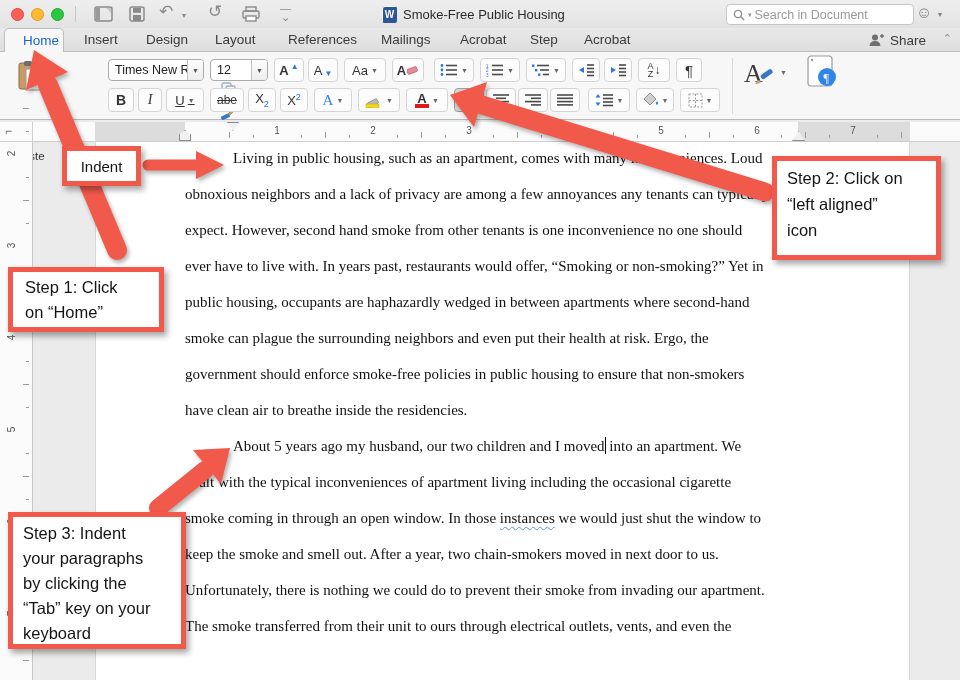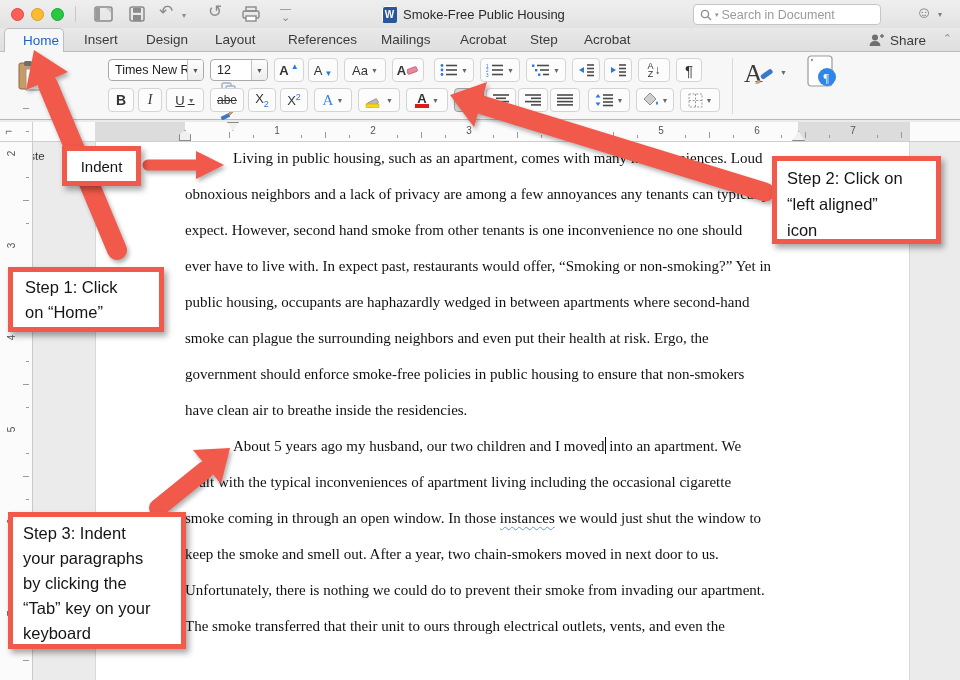--- a/index.html
+++ b/index.html
@@ -13,21 +13,21 @@
   #light-close{ left:11px; background:#ff5f57; border:1px solid #e0443e;}
   #light-min  { left:31px; background:#febc2e; border:1px solid #d89b23;}
   #light-zoom { left:51px; background:#28c840; border:1px solid #1ea433;}
   .tb-sep { position:absolute; top:6px; width:1px; height:16px; background:#c9c9c9; }
   .tb-ic { position:absolute; top:5px; color:#8a8a8a; font-size:15px; line-height:18px; cursor:default; }
   .tb-ic svg { display:block; }
   .mini-caret { font-size:8px; color:#8a8a8a; position:absolute; top:11px; }
   #doc-title-wrap { position:absolute; left:382px; top:5px; height:18px; display:flex; align-items:center; gap:6px; }
   #word-icon { width:15px; height:17px; background:#2b579a; border-radius:2px; color:#fff; font-size:10px; font-weight:bold; display:flex; align-items:center; justify-content:center; box-shadow:1px 1px 0 #fff inset; }
   #doc-title { font-size:13px; color:#2b2b2b; }
-  #search-box { position:absolute; left:693px; top:4px; width:188px; height:21px; background:#fff; border:1px solid #c6c6c6; border-radius:4px; display:flex; align-items:center; padding:0 6px; gap:3px; }
+  #search-box { position:absolute; left:726px; top:4px; width:188px; height:21px; background:#fff; border:1px solid #c6c6c6; border-radius:4px; display:flex; align-items:center; padding:0 6px; gap:3px; }
   #search-box input { border:none; outline:none; font-size:12.5px; color:#444; width:140px; font-family:inherit; background:transparent; }
   #search-box input::placeholder { color:#9a9a9a; }
   #smiley { position:absolute; left:916px; top:4px; font-size:16px; color:#7d7d7d; }
   #smiley-caret { position:absolute; left:938px; top:10px; font-size:8px; color:#7d7d7d; }
 
   
   #tabrow { position:absolute; left:0; top:28px; width:960px; height:24px; background:linear-gradient(#e9e9e9,#dedede); border-bottom:1px solid #bdbdbd; }
   .tab { position:absolute; top:0; height:24px; line-height:24px; font-size:13.5px; color:#3a3a3a; padding:0 4px; cursor:default; }
   #tab-home { left:4px; width:60px; top:0; height:25px; background:#f7f7f7; border:1px solid #bdbdbd; border-bottom:none; border-radius:5px 5px 0 0; color:#1d63c9; text-align:right; }
   #share-group { position:absolute; right:34px; top:0; height:24px; display:flex; align-items:center; gap:5px; color:#3a3a3a; font-size:13.5px; }
@@ -67,21 +67,21 @@
   .doc-line { height:36px; line-height:36px; white-space:nowrap; font-family:"Liberation Serif","DejaVu Serif",serif; font-size:15px; color:#111; }
   .doc-line.first { padding-left:48px; }
   .squiggly { text-decoration:underline wavy #5b9bd5 1px; text-underline-offset:3px; }
   .caret { display:inline-block; width:1px; height:17px; background:#000; vertical-align:-3px; }
 
   
   #arrow-layer { position:absolute; inset:0; width:960px; height:680px; pointer-events:none; z-index:40; filter:drop-shadow(2px 3px 2px rgba(0,0,0,0.30)); }
   .callout { position:absolute; z-index:50; background:#fff; border:5px solid #f1594a; box-shadow:3px 4px 6px rgba(0,0,0,0.35); color:#151515; font-size:16.5px; line-height:25px; white-space:pre-line; }
   #box-indent { left:62px; top:146px; width:79px; height:40px; display:flex; align-items:center; justify-content:center; font-size:15px; }
   #box-step1 { left:8px; top:267px; width:156px; height:65px; padding:3px 12px; }
-  #box-step2 { left:772px; top:156px; width:169px; height:88px; padding:4px 10px; line-height:26px; }
+  #box-step2 { left:772px; top:156px; width:169px; height:104px; padding:4px 10px; line-height:26px; }
   #box-step3 { left:8px; top:512px; width:178px; height:137px; padding:4px 10px; }
 </style>
 </head>
 <body>
 
 <div id="app">
 
   <div id="titlebar">
     <div class="light" id="light-close"></div>
     <div class="light" id="light-min"></div>
@@ -470,31 +470,31 @@
         <div class="vtick" style="top: 495px; width: 3px;"></div>
         <div class="vtick" style="top: 518px; width: 6px;"></div>
       </div>
     </div>
 
   <div id="page"></div>
   <div id="doc-text">
       <div class="doc-line first">Living in public housing, such as an apartment, comes with many inconveniences. Loud</div>
       <div class="doc-line">obnoxious neighbors and a lack of privacy are among a few annoyances any tenants can typically</div>
       <div class="doc-line">expect. However, second hand smoke from other tenants is one inconvenience no one should</div>
-      <div class="doc-line">ever have to live with. In expect past, restaurants would offer, “Smoking or non-smoking?” Yet in</div>
+      <div class="doc-line">ever have to live with. In years past, restaurants would offer, “Smoking or non-smoking?” Yet in</div>
       <div class="doc-line">public housing, occupants are haphazardly wedged in between apartments where second-hand</div>
       <div class="doc-line">smoke can plague the surrounding neighbors and even put their health at risk. Ergo, the</div>
       <div class="doc-line">government should enforce smoke-free policies in public housing to ensure that non-smokers</div>
       <div class="doc-line">have clean air to breathe inside the residencies.</div>
       <div class="doc-line first">About 5 years ago my husband, our two children and I moved<span class="caret"></span> into an apartment. We</div>
       <div class="doc-line">dealt with the typical inconveniences of apartment living including the occasional cigarette</div>
       <div class="doc-line">smoke coming in through an open window. In those <span class="squiggly">instances</span> we would just shut the window to</div>
       <div class="doc-line">keep the smoke and smell out. After a year, two chain-smokers moved in next door to us.</div>
       <div class="doc-line">Unfortunately, there is nothing we could do to prevent their smoke from invading our apartment.</div>
-      <div class="doc-line">The smoke transferred that their unit to ours through electrical outlets, vents, and even the</div>
+      <div class="doc-line">The smoke transferred from their unit to ours through electrical outlets, vents, and even the</div>
     </div>
 
   <svg id="arrow-layer">
 
     <g>
       <line x1="117" y1="250" x2="48" y2="85" stroke="#f1594a" stroke-width="20" stroke-linecap="round"></line>
       <polygon points="34,50 68,72 26,90" fill="#f1594a"></polygon>
     </g>
 
     <g>

